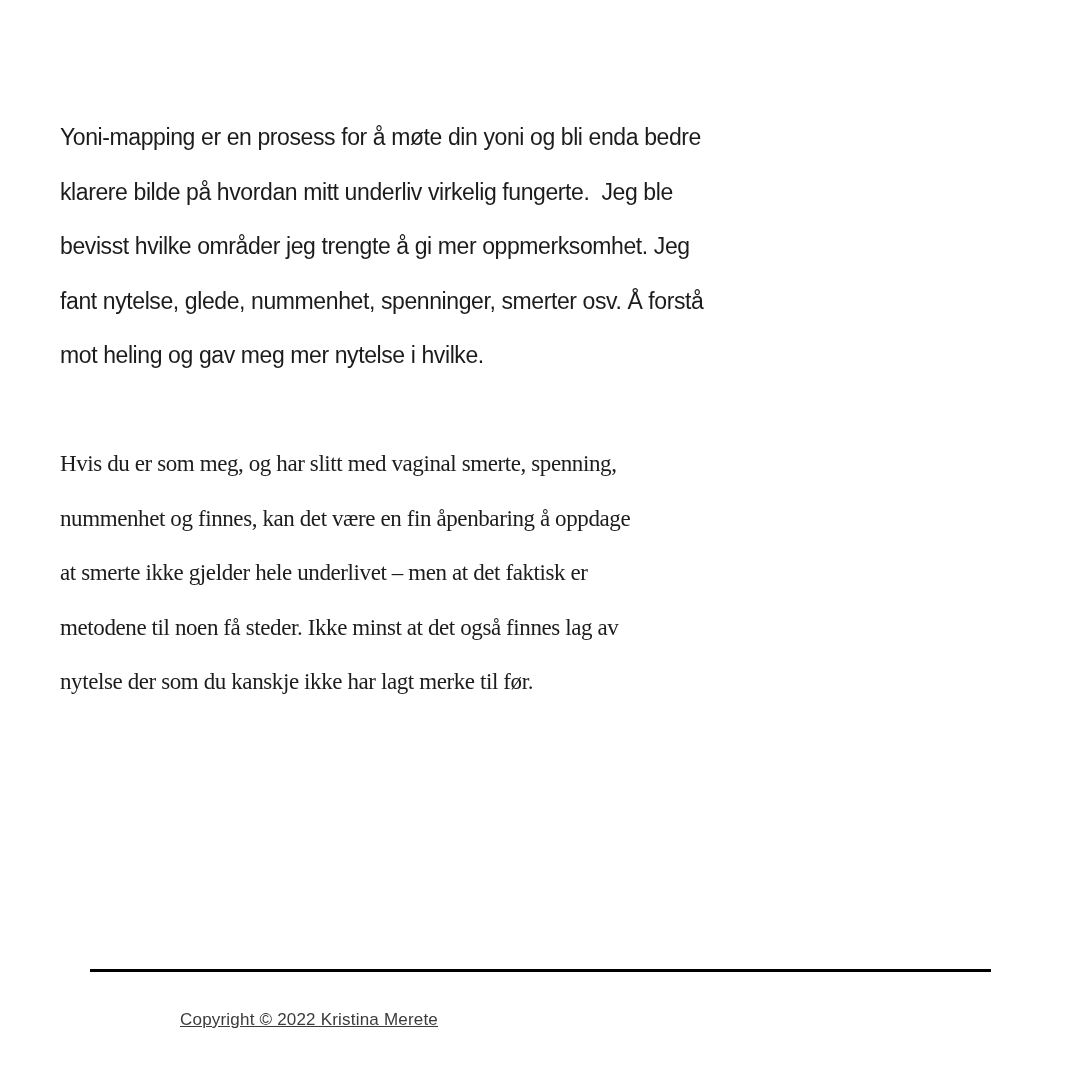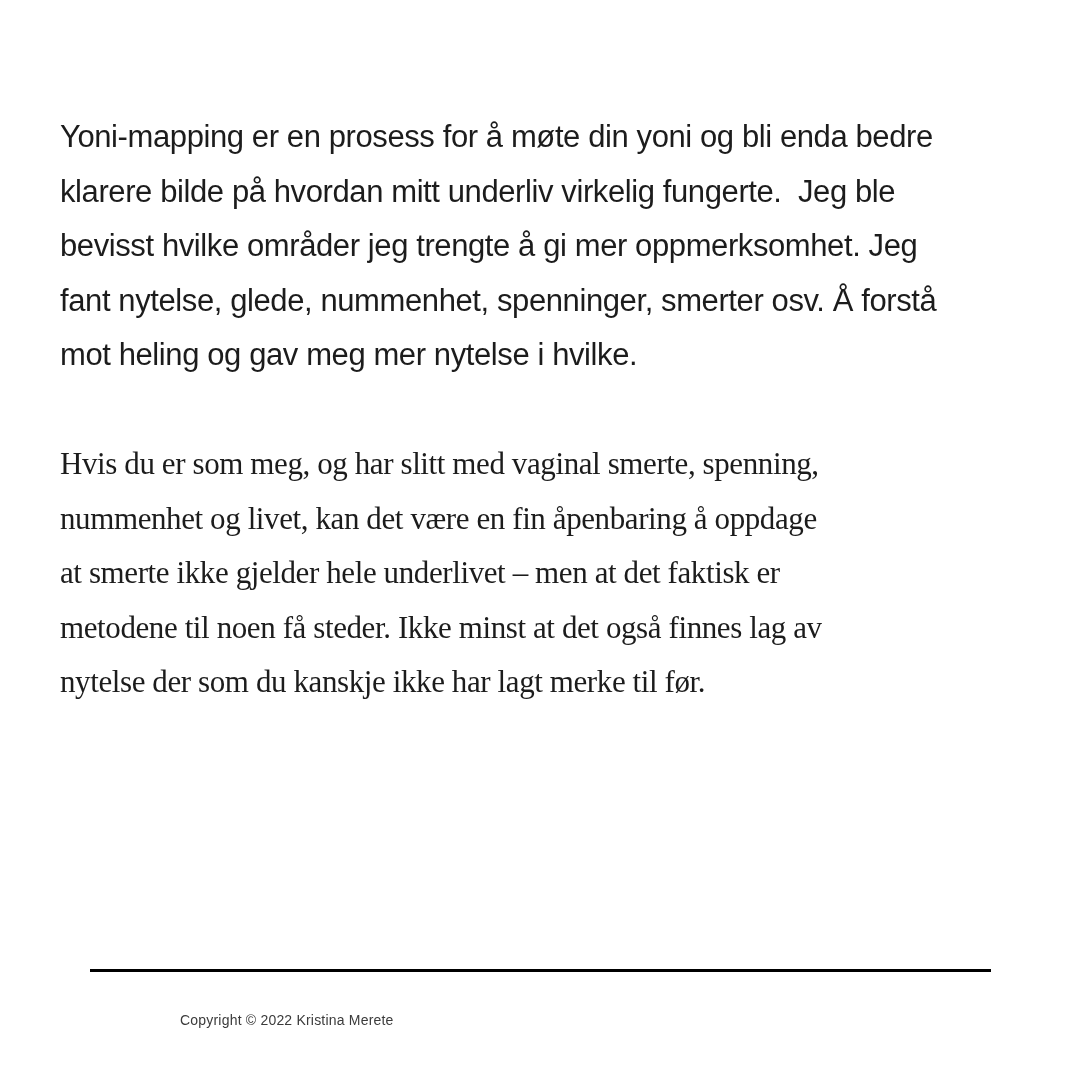--- a/index.html
+++ b/index.html
@@ -14,21 +14,21 @@
     background: #ffffff;
     overflow: hidden;
     font-family: "Liberation Sans", sans-serif;
   }
   .body-text {
     position: absolute;
     left: 60px;
     top: 110px;
     width: 960px;
     color: #1c1c1c;
-    font-size: 31px;
+    font-size: 23px;
     line-height: 54.5px;
     letter-spacing: -0.4px;
     font-weight: 400;
   }
   .paragraph + .paragraph {
     margin-top: 54.5px;
     font-family: Liberation Serif, serif;
   }
   .text-line {
     white-space: pre;      
@@ -39,43 +39,44 @@
     top: 969px;
     width: 901px;
     height: 3px;
     background: #000000;
   }
   .footer-copyright {
     position: absolute;
     left: 180px;
     top: 1010px;
     color: #3b3b3b;
-    font-size: 14px;
+    font-size: 17px;
     line-height: 20px;
     letter-spacing: 0.2px;
+    text-decoration: underline;
   }
 </style>
 </head>
 <body>
 
 <div class="page">
 
   <div class="body-text">
 
     <div class="paragraph">
       <div class="text-line">Yoni-mapping er en prosess for å møte din yoni og bli enda bedre</div>
       <div class="text-line">klarere bilde på hvordan mitt underliv virkelig fungerte.  Jeg ble</div>
       <div class="text-line">bevisst hvilke områder jeg trengte å gi mer oppmerksomhet. Jeg</div>
       <div class="text-line">fant nytelse, glede, nummenhet, spenninger, smerter osv. Å forstå</div>
       <div class="text-line">mot heling og gav meg mer nytelse i hvilke.</div>
     </div>
 
     <div class="paragraph">
       <div class="text-line">Hvis du er som meg, og har slitt med vaginal smerte, spenning,</div>
-      <div class="text-line">nummenhet og livet, kan det være en fin åpenbaring å oppdage</div>
+      <div class="text-line">nummenhet og finnes, kan det være en fin åpenbaring å oppdage</div>
       <div class="text-line">at smerte ikke gjelder hele underlivet – men at det faktisk er</div>
       <div class="text-line">metodene til noen få steder. Ikke minst at det også finnes lag av</div>
       <div class="text-line">nytelse der som du kanskje ikke har lagt merke til før.</div>
     </div>
 
   </div>
 
   <div class="footer-divider"></div>
 
   <div class="footer-copyright">Copyright © 2022 Kristina Merete</div>

